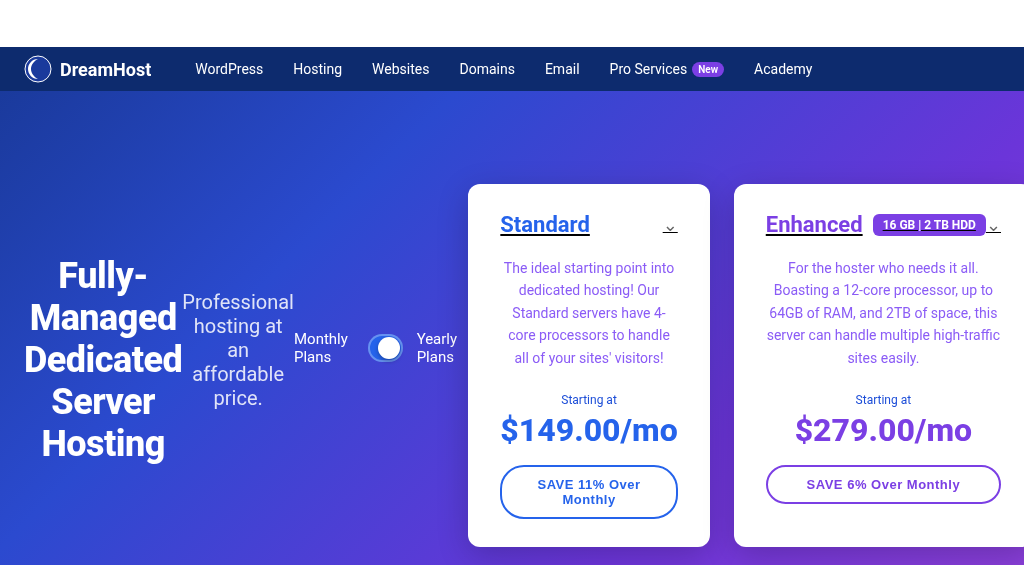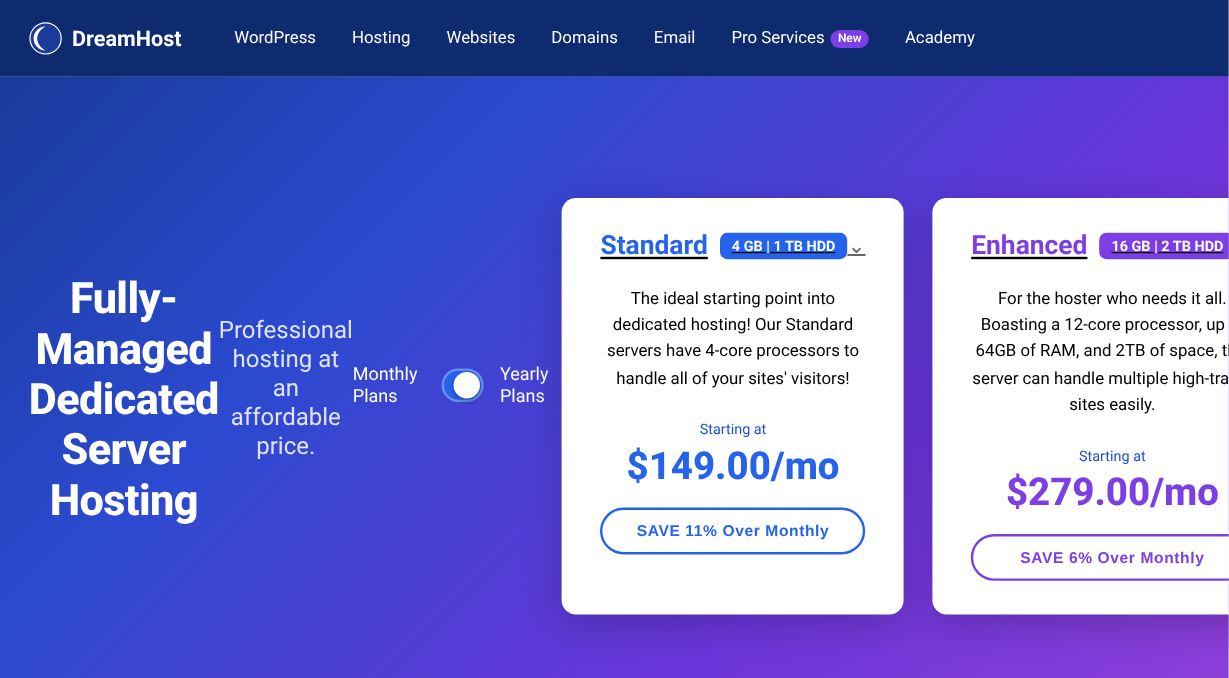--- a/index.html
+++ b/index.html
@@ -3,21 +3,22 @@
   <meta charset="utf-8">
   <style>
     * { margin: 0; padding: 0; box-sizing: border-box; }
     body { font-family: -apple-system, BlinkMacSystemFont, 'Segoe UI', Roboto, sans-serif; width: 1024px; height: 565px; overflow: hidden; }
 
     
     .navbar {
       background-color: #0d2b6e;
       display: flex;
       padding: 0 24px;
-      height: 64px;
+      height: 44px;
+      margin-top: 47px;
     }
     .logo {
       display: flex;
       align-items: center;
       gap: 8px;
       color: white;
       font-weight: 700;
       font-size: 18px;
       margin-right: 32px;
       white-space: nowrap;
@@ -148,21 +149,21 @@
       border-radius: 6px;
       white-space: nowrap;
     }
     .badge-standard { background: #2563eb; }
     .badge-enhanced { background: #7b3fe4; }
     .chevron-icon {
       color: #666;
       font-size: 18px;
     }
     .card-desc {
-      color: #000000;
+      color: #8b5cf6;
       font-size: 14px;
       line-height: 1.6;
       text-align: center;
       margin-bottom: 24px;
       min-height: 72px;
     }
     .starting-at {
       color: #1d4ed8;
       font-size: 12px;
       text-align: center;
@@ -242,21 +243,20 @@
       <div class="toggle-knob"></div>
     </div>
     <span class="toggle-label">Yearly Plans</span>
   </div>
 
   <div class="cards-row">
   <div class="card">
       <div class="card-header">
         <div class="card-title-row">
           <span class="card-name standard">Standard</span>
-          <span class="card-badge badge-standard">4 GB | 1 TB HDD</span>
         </div>
         <span class="chevron-icon">⌄</span>
       </div>
       <p class="card-desc">The ideal starting point into dedicated hosting! Our Standard servers have 4-core processors to handle all of your sites' visitors!</p>
       <p class="starting-at">Starting at</p>
       <p class="price standard">$149.00/mo</p>
       <button class="save-btn ">SAVE 11% Over Monthly</button>
     </div>
       <div class="card">
       <div class="card-header">

